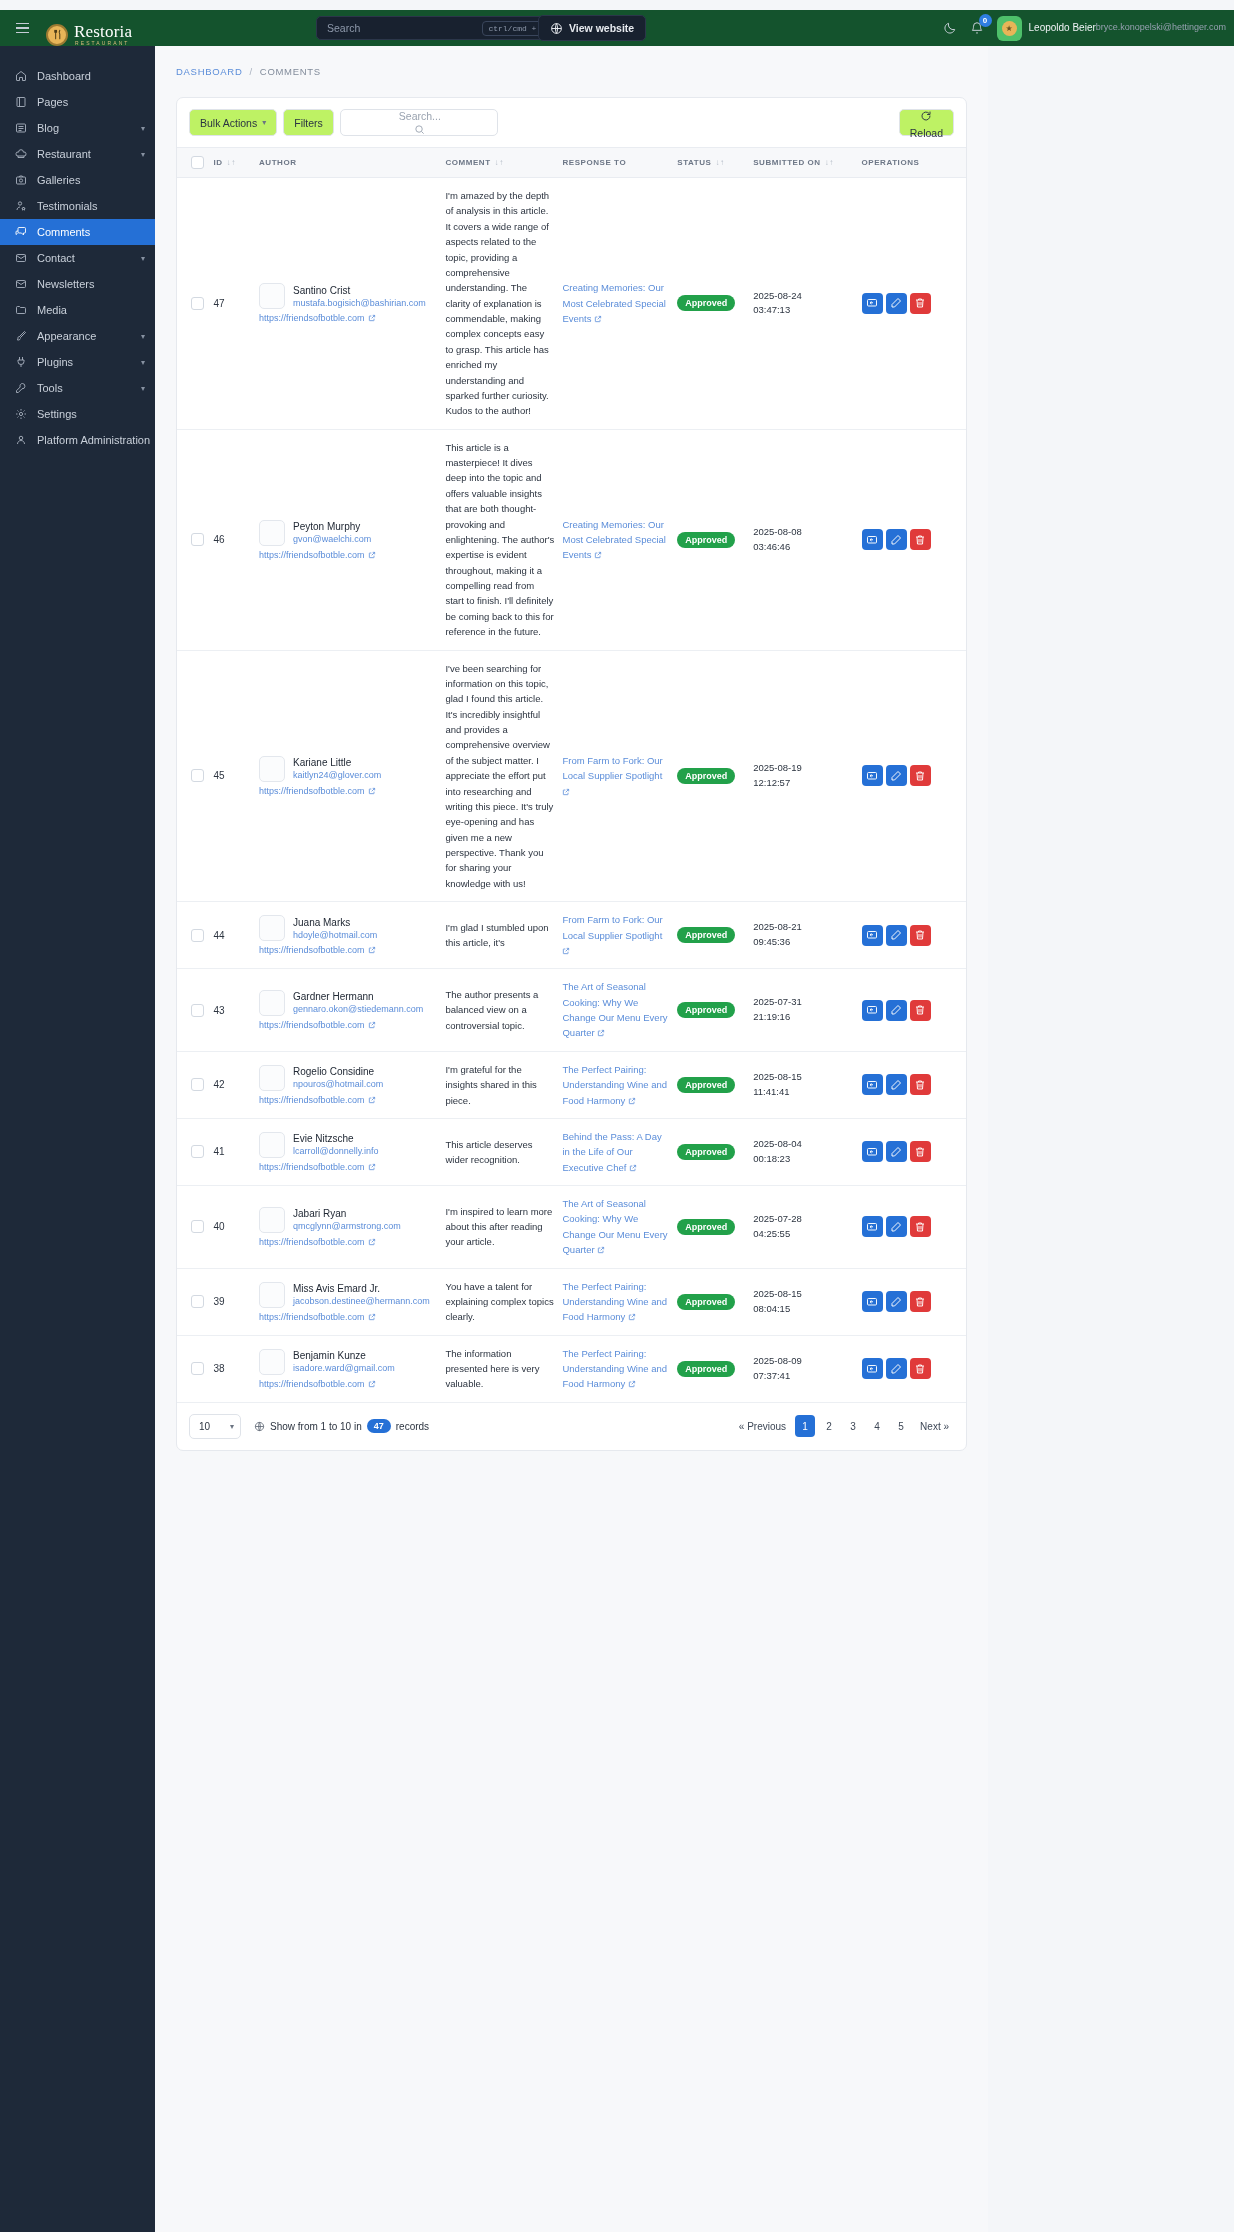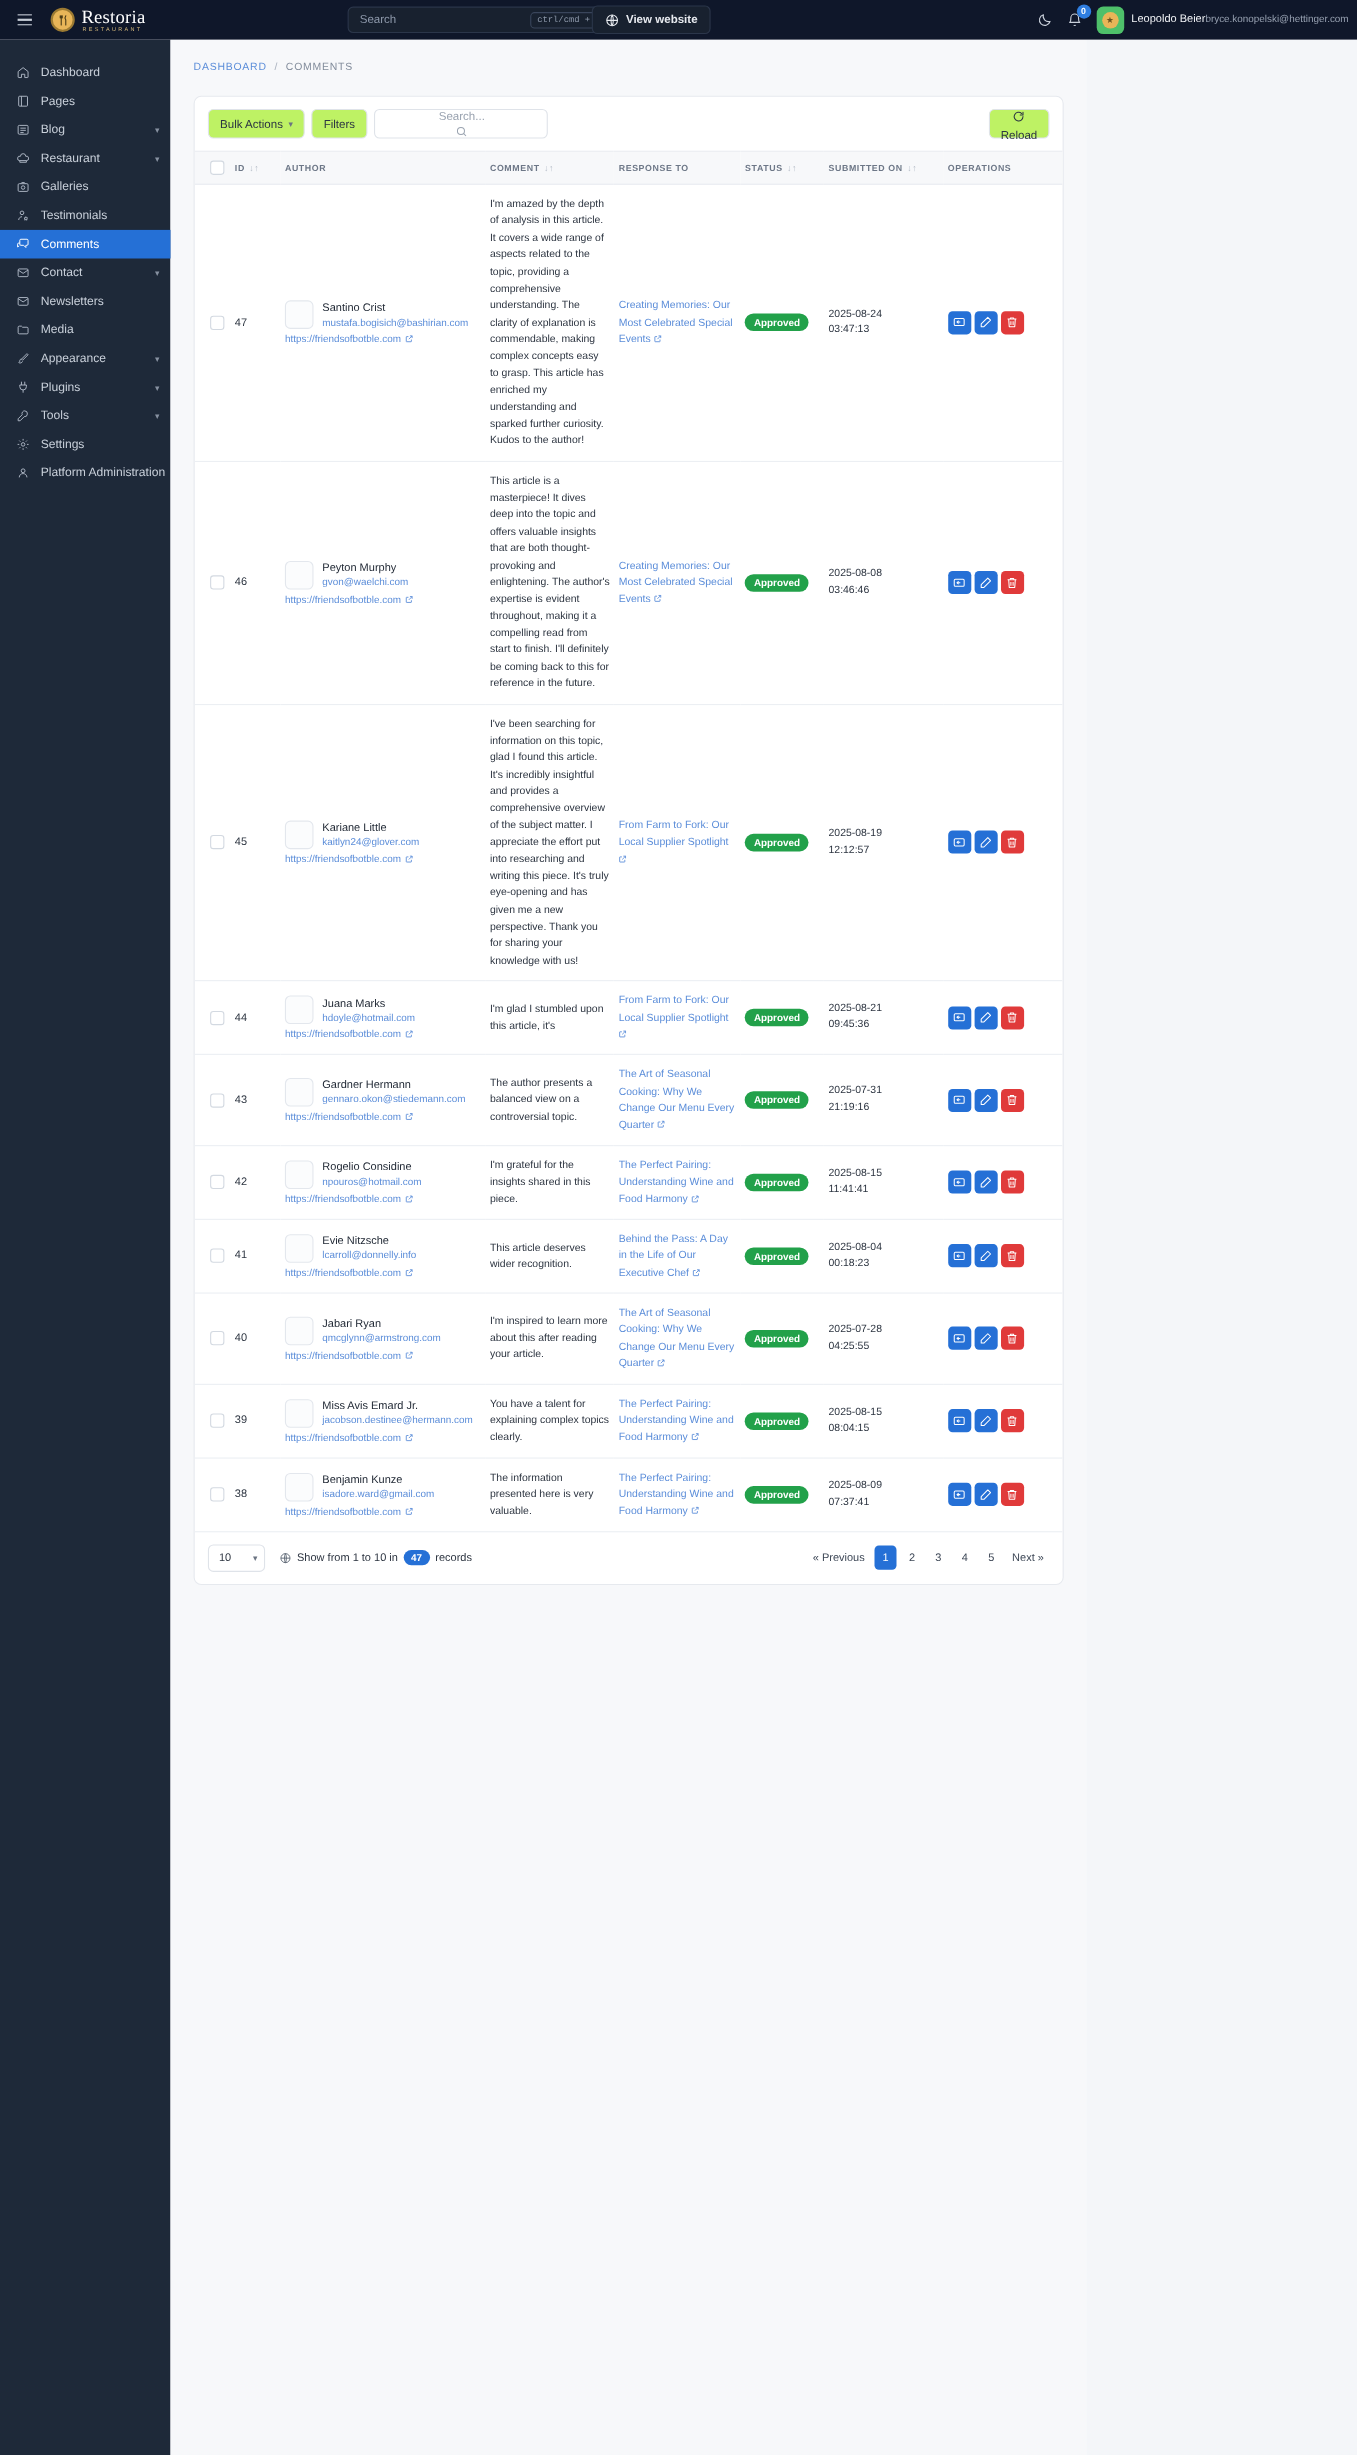--- a/index.html
+++ b/index.html
@@ -7,25 +7,26 @@
     width: 1234px;
     background: #f4f6f9;
     font-family: "Liberation Sans", sans-serif;
     -webkit-font-smoothing: antialiased;
   }
   body { display: block; }
 
   
   .topbar {
     height: 36px;
-    background: #0f172a;
+    background: #14532d;
     display: flex;
-    align-items: center;
+    align-items: flex-end;
     position: relative;
     width: 1234px;
+    margin-top: 10px;
   }
   .hamburger {
     width: 36px; height: 36px;
     display: flex; flex-direction: column;
     align-items: center; justify-content: center;
     gap: 3px; margin-left: 4px; cursor: pointer;
   }
   .hamburger i { display:block; width: 13px; height: 1.4px; background: #c6ccd6; }
   .brand { display: flex; align-items: center; gap: 6px; margin-left: 6px; }
   .brand-mark {

